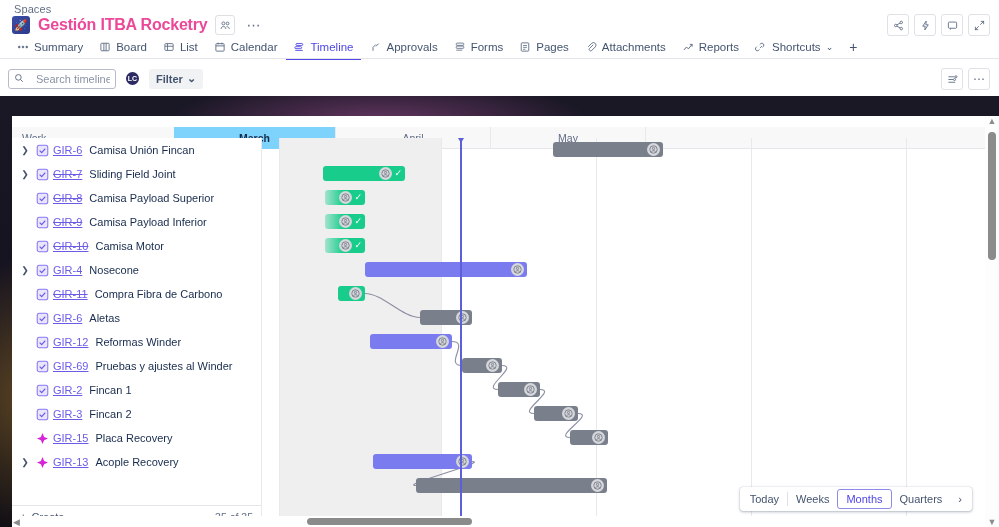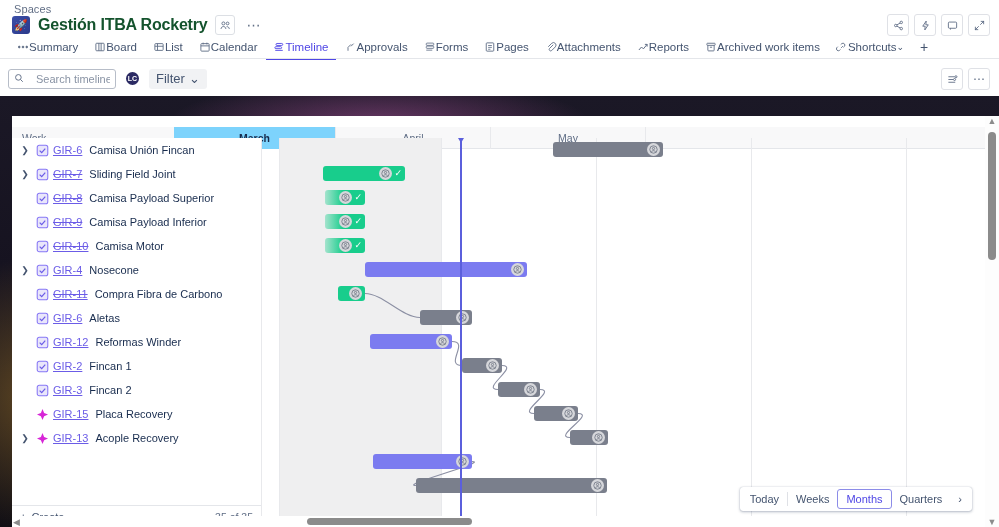--- a/index.html
+++ b/index.html
@@ -22,21 +22,21 @@
     position: absolute; left: 12px; top: 15px;
     display: flex; align-items: center; gap: 8px;
   }
   .proj-avatar {
     width: 18px; height: 18px; border-radius: 3px;
     background: linear-gradient(135deg,#3b4ea8 0%,#2b3a8a 100%);
     display: flex; align-items: center; justify-content: center;
     font-size: 11px; line-height: 1; color: #fff;
   }
   .proj-title {
-    font-size: 16px; font-weight: bold; color: #14532d; letter-spacing: -.2px;
+    font-size: 16px; font-weight: bold; color: #ec4899; letter-spacing: -.2px;
   }
   .mini-btn {
     width: 20px; height: 20px; border-radius: 3px;
     border: 1px solid #dcdfe4; background: #fff;
     display: flex; align-items: center; justify-content: center;
     color: #626f86;
   }
   .ghost-btn {
     width: 20px; height: 20px; border-radius: 3px;
     background: transparent; display: flex;
@@ -53,21 +53,21 @@
     display: flex; align-items: center; justify-content: center;
     color: #5e6c84;
   }
 
   
   .tabbar {
     position: absolute; left: 0; top: 37px; right: 0; height: 22px;
     display: flex; align-items: center; padding-left: 10px; gap: 2px;
   }
   .tab {
-    display: flex; align-items: center; 
+    display: flex; align-items: center; gap: 5px;
     padding: 2px 7px 4px 7px; height: 22px;
     color: #44546f; font-size: 11.5px; white-space: nowrap;
     border-bottom: 2px solid transparent; position: relative; top: 1px;
   }
   .tab.active { color: #4f46e5; border-bottom-color: #4f46e5; font-weight: normal; }
   .tab .ticon { display: inline-flex; width: 12px; height: 12px; align-items: center; justify-content: center; }
   .tabbar-sep {
     position: absolute; left: 0; right: 0; top: 58px; height: 1px; background: #e4e6ea;
   }
 
@@ -86,21 +86,21 @@
   }
   .search-box input::placeholder { color: #8993a4; }
   .user-chip {
     width: 17px; height: 17px; border-radius: 50%;
     background: #2b2a63; color: #fff; font-size: 7px; font-weight: bold;
     display: flex; align-items: center; justify-content: center;
     border: 2px solid #fff;
   }
   .filter-btn {
     height: 20px; padding: 0 7px; border-radius: 3px; background: #f1f2f4;
-    display: flex; align-items: center; gap: 4px; font-size: 13px; color: #44546f;
+    display: flex; align-items: center; gap: 4px; font-size: 11px; color: #44546f; font-weight: bold;
   }
   .toolbar-right { position: absolute; right: 9px; top: 6px; display: flex; gap: 5px; }
 
   
   .banner {
     position: absolute; left: 0; top: 96px; right: 0; bottom: 0;
     background:
       radial-gradient(ellipse 300px 60px at 38% 6%, rgba(190,90,170,.45), transparent 70%),
       radial-gradient(ellipse 160px 200px at 3% 70%, rgba(150,110,40,.55), transparent 70%),
       linear-gradient(180deg,#1b1826 0%,#161320 40%,#0d0c14 100%);
@@ -370,30 +370,20 @@
           <svg width="12" height="12" viewBox="0 0 16 16" stroke="#5e6c84" fill="#5e6c84">
             <path d="M2.5 12 6 8l2.5 2.5L13.5 4.5" fill="none" stroke-width="1.3"></path>
             <path d="M10.5 4.5h3v3" stroke-width="1.3" fill="none"></path>
           </svg>
         </span>
         <span>Reports</span>
       </div>
       <div class="tab">
         <span class="ticon">
           <svg width="12" height="12" viewBox="0 0 16 16" stroke="#5e6c84" fill="#5e6c84">
-            <rect x="2.5" y="3" width="11" height="2.8" rx=".8" fill="none" stroke-width="1.2"></rect>
-            <path d="M3.8 5.8v6.4a1 1 0 0 0 1 1h6.4a1 1 0 0 0 1-1V5.8" fill="none" stroke-width="1.2"></path>
-            <path d="M6.5 8.3h3" stroke-width="1.2"></path>
-          </svg>
-        </span>
-        <span>Archived work items</span>
-      </div>
-      <div class="tab">
-        <span class="ticon">
-          <svg width="12" height="12" viewBox="0 0 16 16" stroke="#5e6c84" fill="#5e6c84">
             <path d="M6.8 9.2 9.2 6.8M6 11.2 4.6 12.6a2.6 2.6 0 0 1-3.6-3.6L2.4 7.6M9.9 8.4l1.5-1.4a2.6 2.6 0 0 0-3.6-3.6L6.3 4.8" fill="none" stroke-width="1.2"></path>
           </svg>
         </span>
         <span>Shortcuts</span>
         <span style="font-size:9px">⌄</span>
       </div>
       <div class="tab" style="font-size: 14px;">+</div>
     </div>
   <div class="tabbar-sep"></div>
 
@@ -525,20 +515,29 @@
               </svg></span>
             <a class="key">GIR-12</a>
             <span class="summary">Reformas Winder</span>
           </div>
           <div class="row">
             <span class="chev empty">❯</span>
             <span class="type-icon"><svg width="13" height="13" viewBox="0 0 16 16">
                 <rect x="1.5" y="1.5" width="13" height="13" rx="2.5" fill="#e9e6fb" stroke="#8777f5" stroke-width="1.3"></rect>
                 <path d="M4.5 8.2 7 10.6l4.4-4.8" fill="none" stroke="#6b5ce7" stroke-width="1.5"></path>
               </svg></span>
+            <a class="key">GIR-69</a>
+            <span class="summary">Pruebas y ajustes al Winder</span>
+          </div>
+          <div class="row">
+            <span class="chev empty">❯</span>
+            <span class="type-icon"><svg width="13" height="13" viewBox="0 0 16 16">
+                <rect x="1.5" y="1.5" width="13" height="13" rx="2.5" fill="#e9e6fb" stroke="#8777f5" stroke-width="1.3"></rect>
+                <path d="M4.5 8.2 7 10.6l4.4-4.8" fill="none" stroke="#6b5ce7" stroke-width="1.5"></path>
+              </svg></span>
             <a class="key">GIR-2</a>
             <span class="summary">Fincan 1</span>
           </div>
           <div class="row">
             <span class="chev empty">❯</span>
             <span class="type-icon"><svg width="13" height="13" viewBox="0 0 16 16">
                 <rect x="1.5" y="1.5" width="13" height="13" rx="2.5" fill="#e9e6fb" stroke="#8777f5" stroke-width="1.3"></rect>
                 <path d="M4.5 8.2 7 10.6l4.4-4.8" fill="none" stroke="#6b5ce7" stroke-width="1.5"></path>
               </svg></span>
             <a class="key">GIR-3</a>

